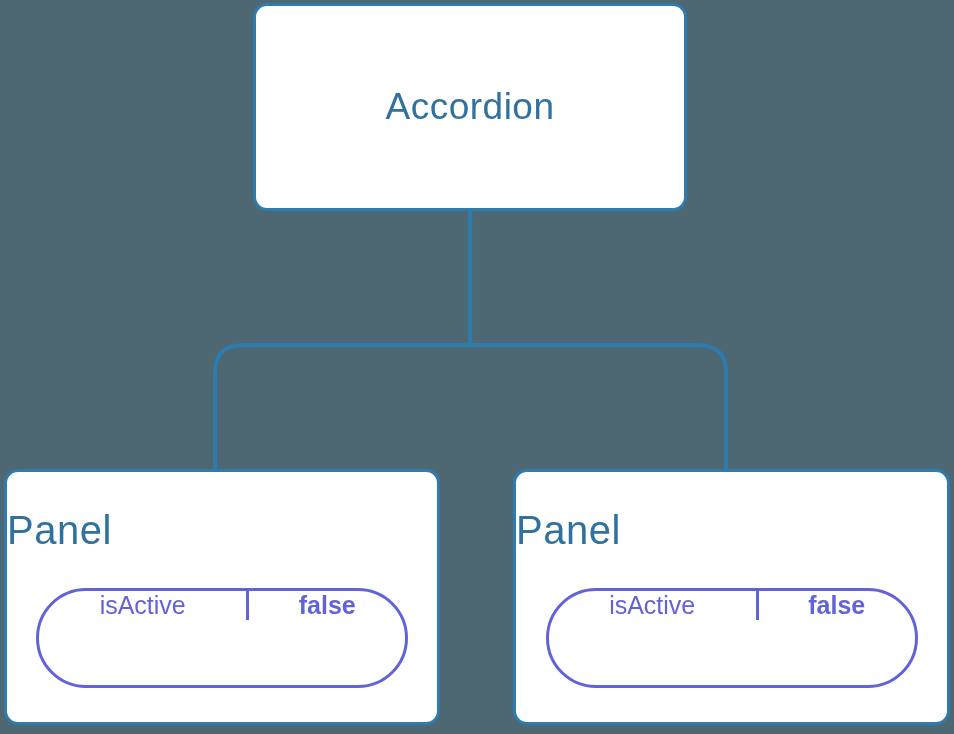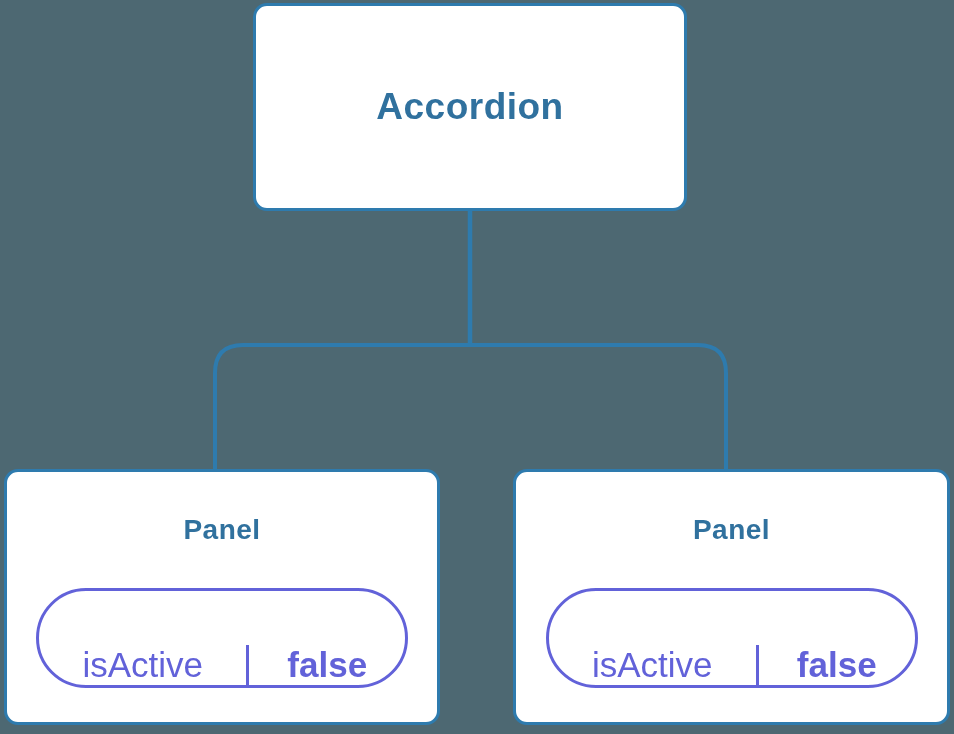--- a/index.html
+++ b/index.html
@@ -31,45 +31,44 @@
     border-radius:14px;
   }
   .node-root{
     left:253px;top:3px;width:434px;height:208px;
     display:flex;align-items:center;justify-content:center;
   }
   .node-root .node-title{margin:0;}
   .node-title{
     color:var(--label-blue);
     font-size:37px;
-    font-weight:700;
+    font-weight:400;
     letter-spacing:0.5px;
     line-height:44px;
-    text-align:center;
   }
   .node-panel{
     top:469px;height:256px;
     border-width:3px;
   }
   .node-panel-left{left:4px;width:436px;}
   .node-panel-right{left:513px;width:437px;}
   .node-panel .node-title{
     margin-top:36px;
-    font-size:28px;
+    font-size:40px;
   }
   .state-pill{
     margin:36px auto 0 auto;
     width:372px;height:100px;
     border:3px solid var(--state-purple);
     border-radius:52px;
     display:flex;
-    align-items:flex-end;
+    align-items:flex-start;
     overflow:hidden;
     color:var(--state-purple);
-    font-size:35px;
+    font-size:25px;
     background:var(--node-fill);
   }
   .state-key{
     width:57.5%;
     border-right:3px solid var(--state-purple);
     display:flex;align-items:center;justify-content:center;
   }
   .state-value{
     flex:1;
     display:flex;align-items:center;justify-content:center;font-weight:bold;

